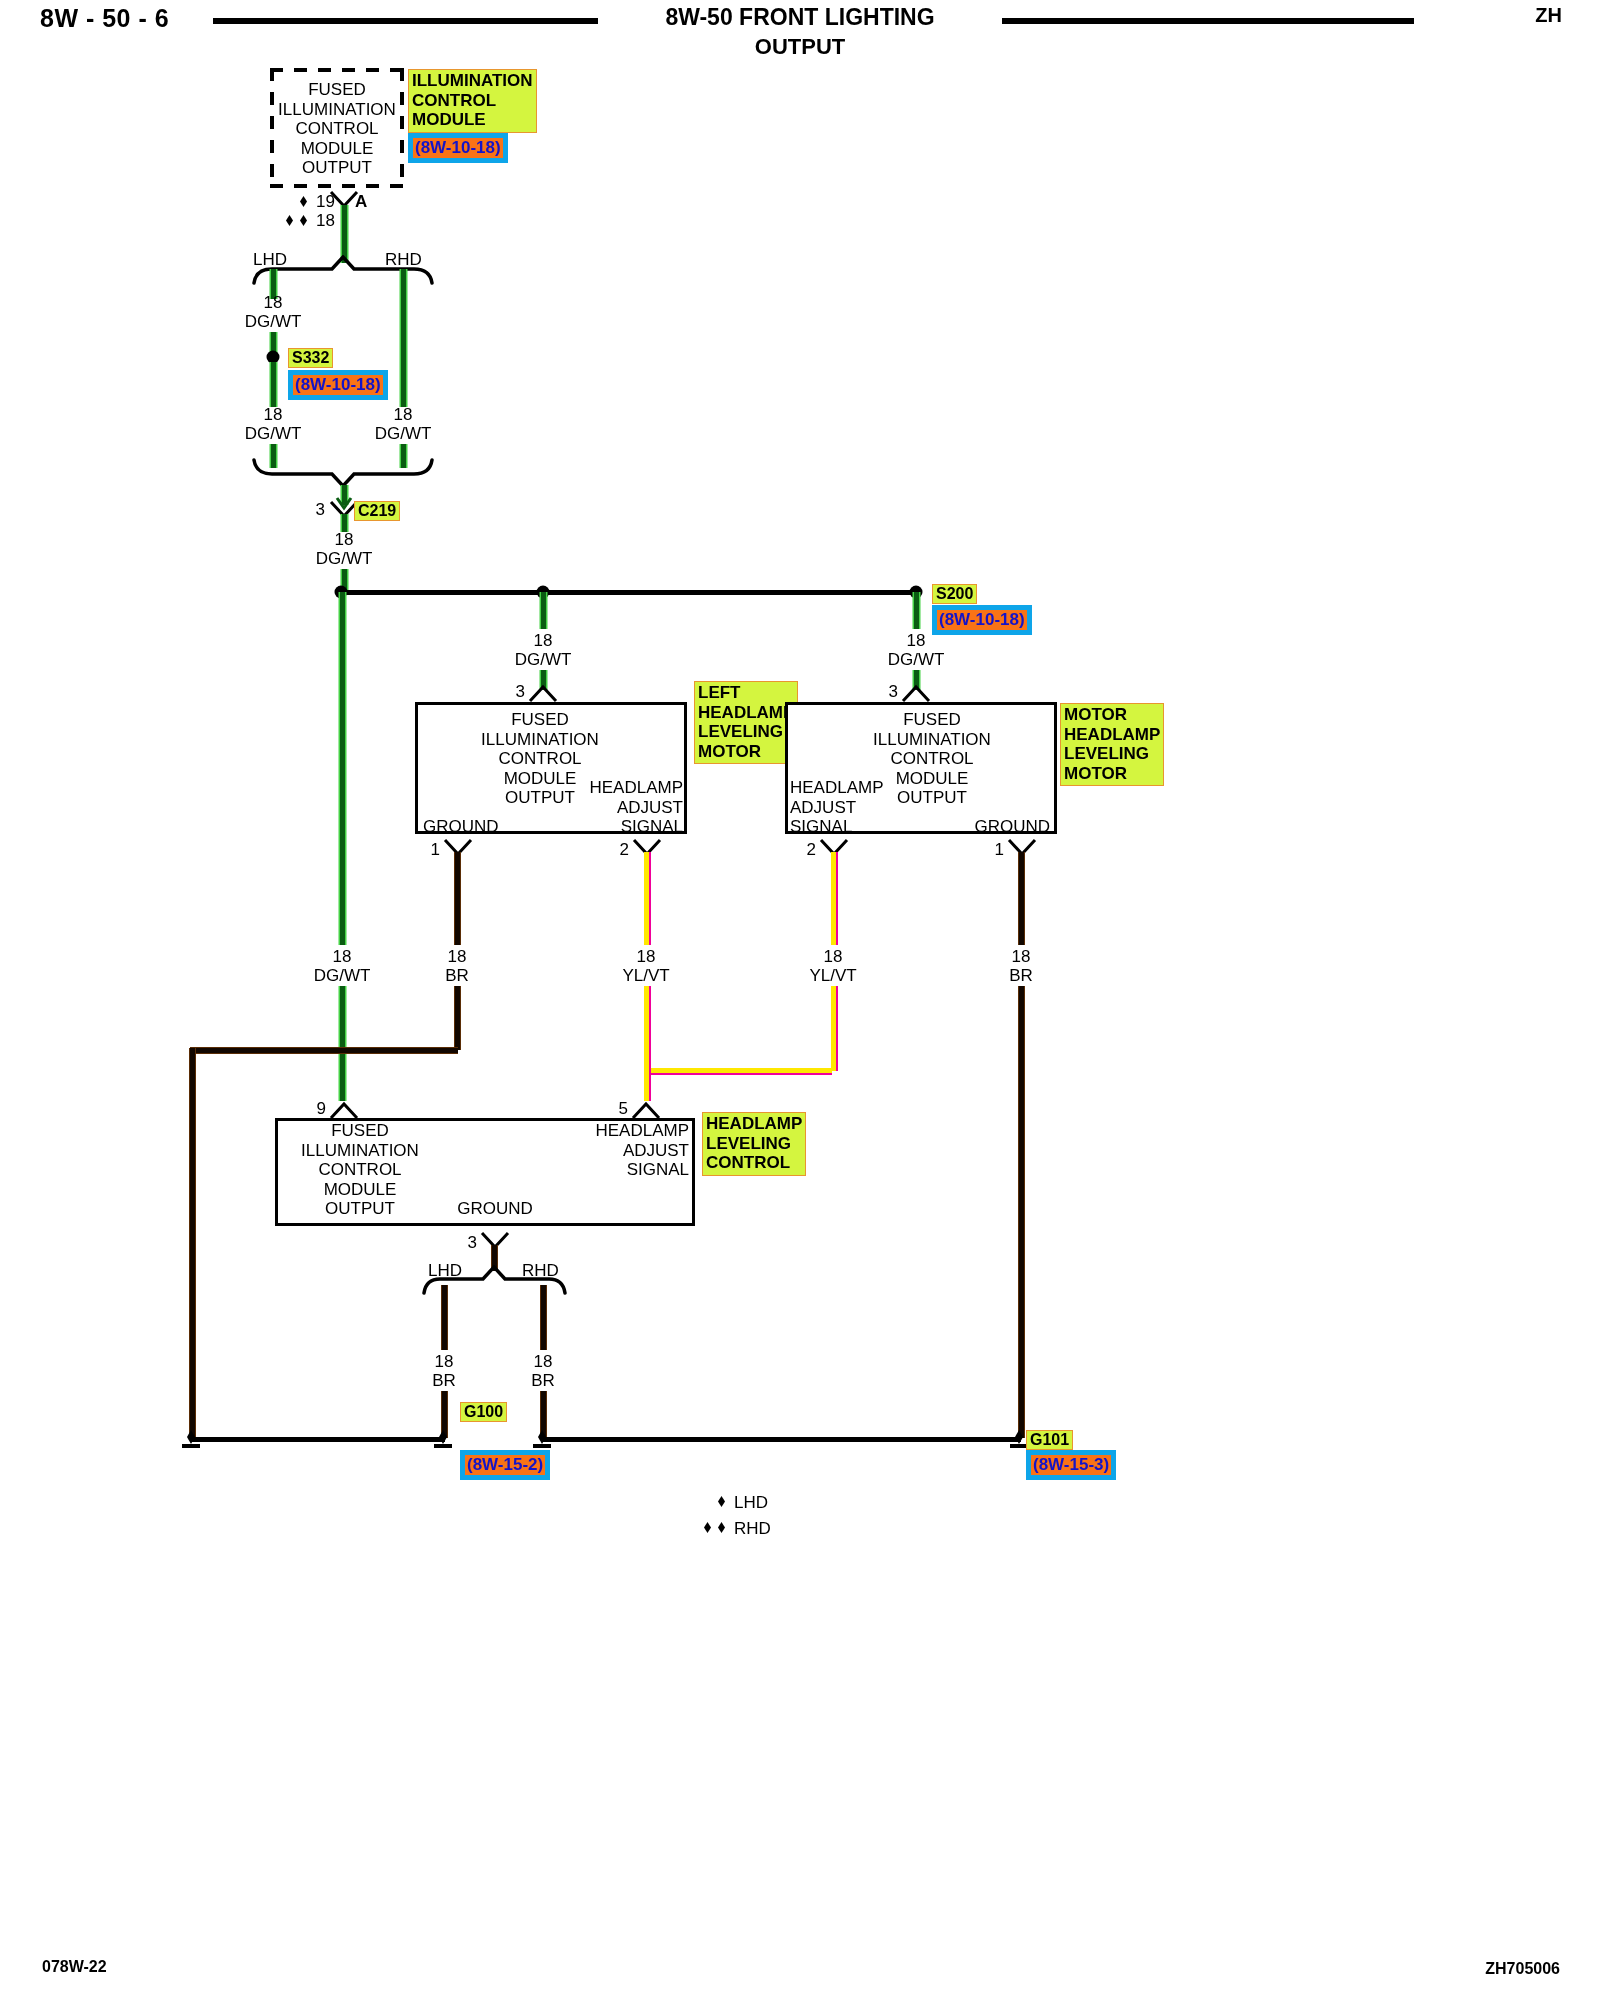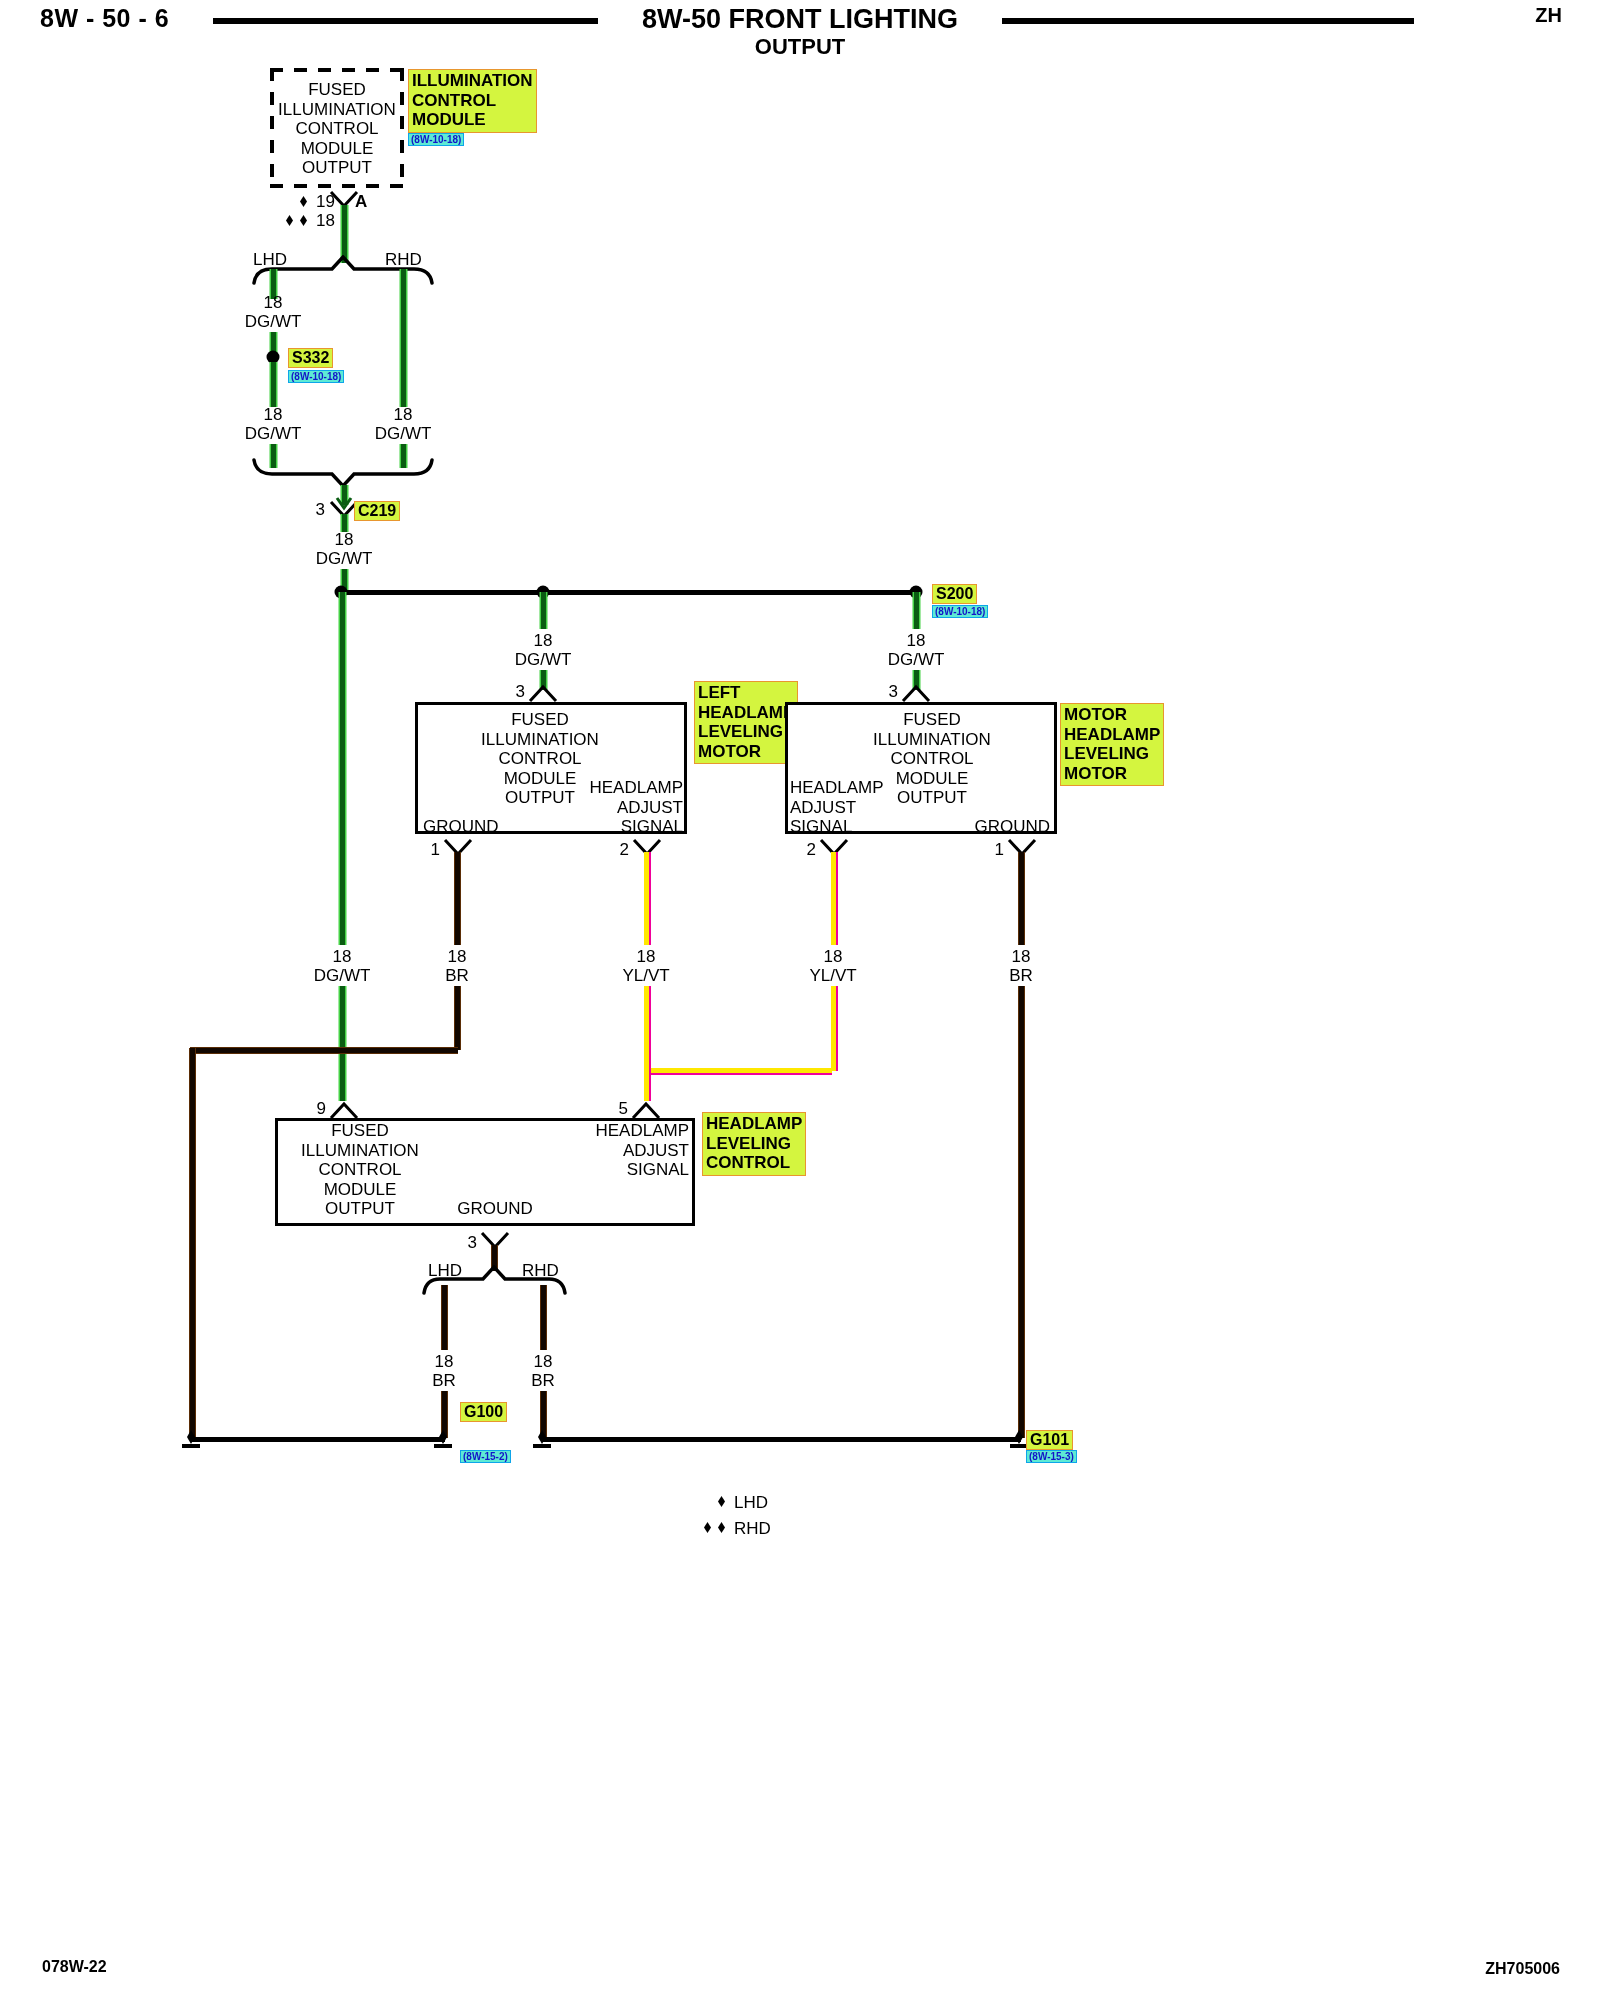--- a/index.html
+++ b/index.html
@@ -3,21 +3,21 @@
 <meta charset="utf-8">
 <style>
   html,body{margin:0;padding:0;background:#fff;}
   body{width:1600px;height:2000px;position:relative;
        font-family:"Liberation Sans","DejaVu Sans",sans-serif;color:#000;}
   .abs{position:absolute;}
 
   
   #header{position:absolute;left:0;top:0;width:1600px;height:46px;}
   #hdr-left{position:absolute;left:40px;top:4px;font-size:25px;font-weight:bold;letter-spacing:.5px;}
-  #hdr-mid{position:absolute;left:0;top:4px;width:1600px;text-align:center;font-size:27px;font-weight:bold;}
+  #hdr-mid{position:absolute;left:0;top:4px;width:1600px;text-align:center;font-size:23px;font-weight:bold;}
   #hdr-right{position:absolute;right:38px;top:4px;font-size:20px;font-weight:bold;}
   #hdr-rule-l{position:absolute;left:213px;top:18px;width:385px;height:6px;background:#000;}
   #hdr-rule-r{position:absolute;left:1002px;top:18px;width:412px;height:6px;background:#000;}
   #hdr-sub{position:absolute;left:0;top:34px;width:1600px;text-align:center;font-size:22px;font-weight:bold;}
 
   
   .wire{position:absolute;background:#000;}
   .wire.v{width:3px;}
   .wire.h{height:3px;}
   .wire.thick.v{width:5px;}
@@ -47,22 +47,22 @@
       repeating-linear-gradient(180deg,#000 0 13px,transparent 13px 24px),
       repeating-linear-gradient(180deg,#000 0 13px,transparent 13px 24px);
     background-size:100% 4px,100% 4px,4px 100%,4px 100%;
     background-position:0 0,0 100%,0 0,100% 0;
     background-repeat:no-repeat;}
 
   
   .hl{position:absolute;background:#d4f53f;border:1px solid #e8962f;
       font-size:17px;font-weight:bold;line-height:19.5px;padding:1px 3px 2px 3px;white-space:nowrap;}
   
-  .ref{position:absolute;color:#1414c8;border:1px solid #0ea5e9;background:#5eead4;
-      font-size:10px;font-weight:bold;padding:0 2px;white-space:nowrap;}
+  .ref{position:absolute;color:#1414c8;border:5px solid #0ea5e9;background:#f97316;
+      font-size:17px;font-weight:bold;padding:0 2px;white-space:nowrap;}
   
   .sp-id{position:absolute;background:#d4f53f;border:1px solid #e8962f;
       font-size:16px;font-weight:bold;padding:0 3px;white-space:nowrap;}
 
   .dot{position:absolute;width:13px;height:13px;border-radius:50%;background:#000;
        transform:translate(-50%,-50%);}
   .pinnum{position:absolute;font-size:17px;transform:translateX(-100%);white-space:nowrap;}
 
   
   #f-left{position:absolute;left:42px;bottom:24px;font-size:16px;font-weight:bold;}

